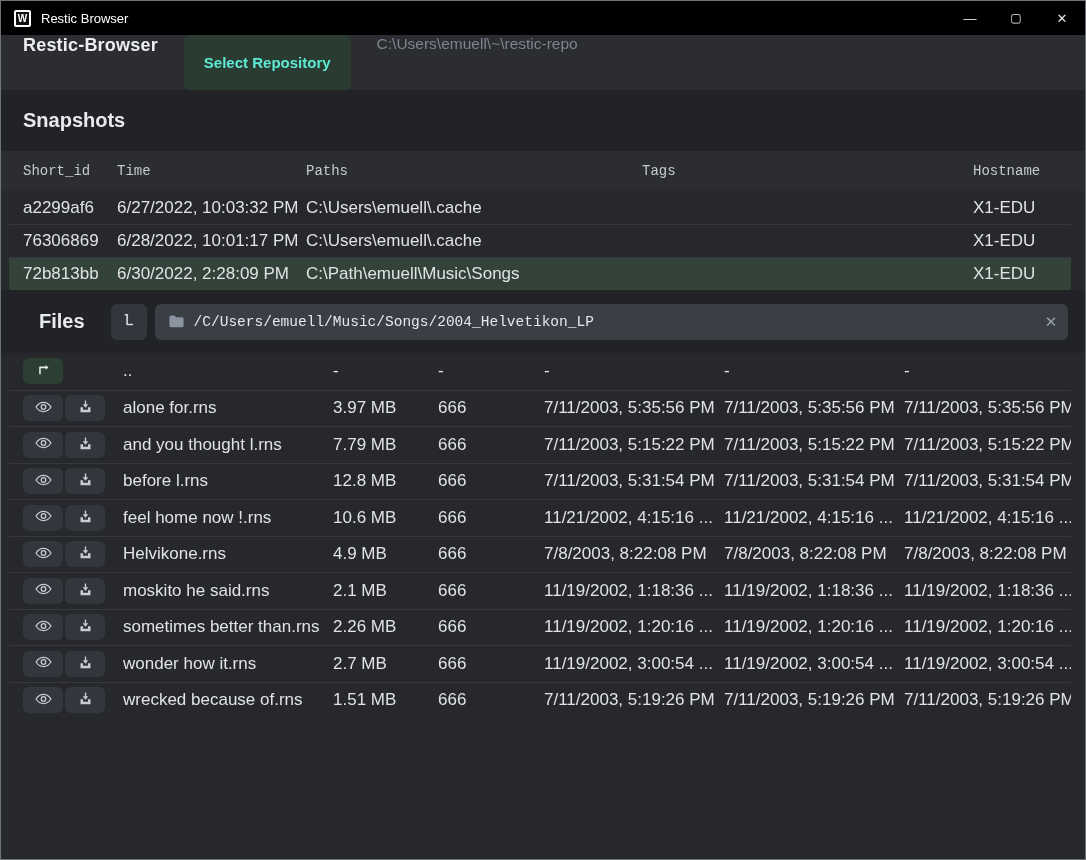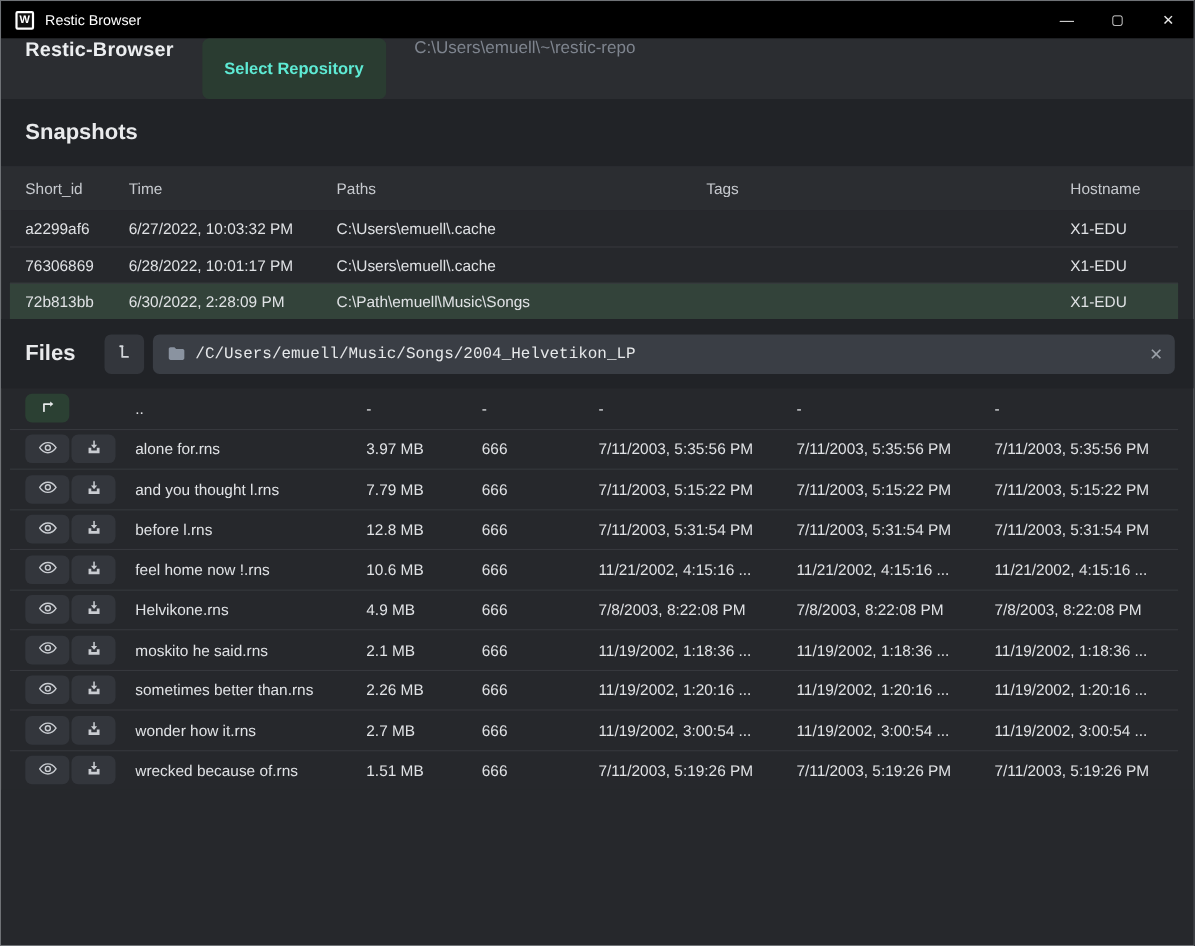--- a/index.html
+++ b/index.html
@@ -50,39 +50,39 @@
     font-family: inherit; cursor: pointer;
   }
   .repo-path { margin-left: 26px; font-size: 15.5px; color: #7e848e; }
 
   
   .band {
     background: #212327; flex: none;
     display: flex; align-items: center;
   }
   .band.snapshots-band { height: 61px; }
-  .band.files-band { height: 63px; }
+  .band.files-band { height: 63px; padding-left: 16px; }
   .band-title { margin-left: 22px; font-size: 20px; font-weight: bold; color: #e9eaec; }
 
   
   .thead {
     flex: none; display: grid; align-items: center;
     background: #2b2d31; color: #c6c9ce; font-size: 14px;
-    padding-left: 22px; padding-right: 14px;
+    padding-left: 22px; padding-right: 14px; font-family: Liberation Mono, monospace;
   }
   .snap-grid { grid-template-columns: 94px 189px 336px 331px 1fr; }
   .files-grid { grid-template-columns: 100px 210px 105px 106px 180px 180px 1fr; }
   .snap-head { height: 40px; }
   .files-head { height: 38px; }
 
   .tbody { margin: 0 14px 0 8px; }
   .trow {
     display: grid; align-items: center;
     border-top: 1px solid #36383d;
-    font-size: 14px; color: #e0e2e5;
+    font-size: 17px; color: #e0e2e5;
     padding-left: 14px; cursor: default;
   }
   .trow:first-child { border-top: none; }
   .snap-row { height: 33px; }
   .snap-row.selected { background: #33433a; }
   .file-row { height: 36.5px; }
   .cell { white-space: nowrap; overflow: hidden; }
 
   
   .files-band .tree-btn {

